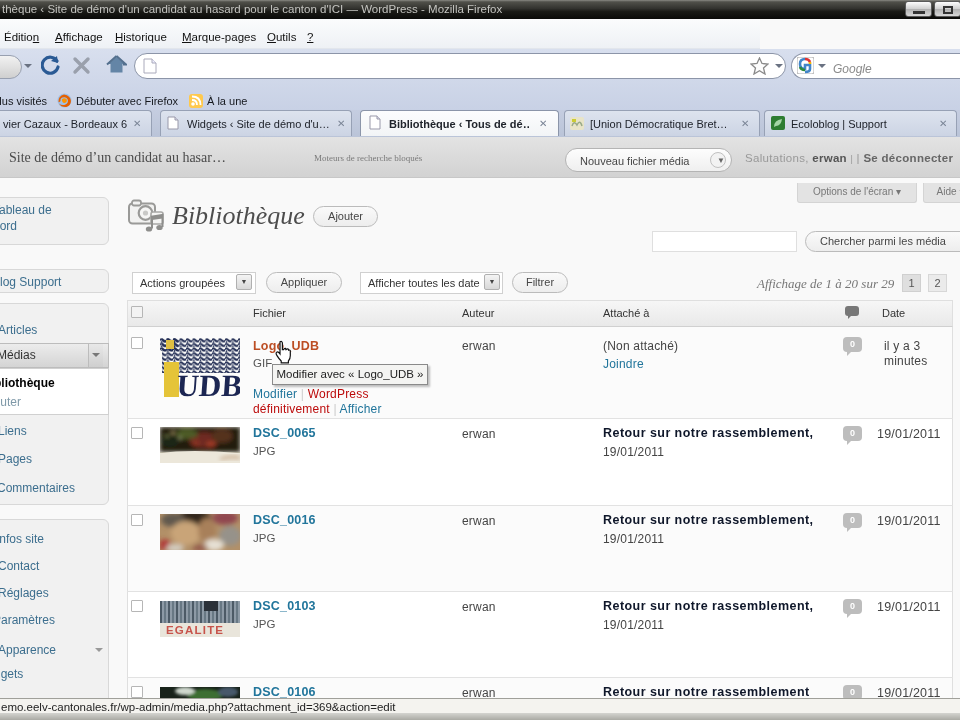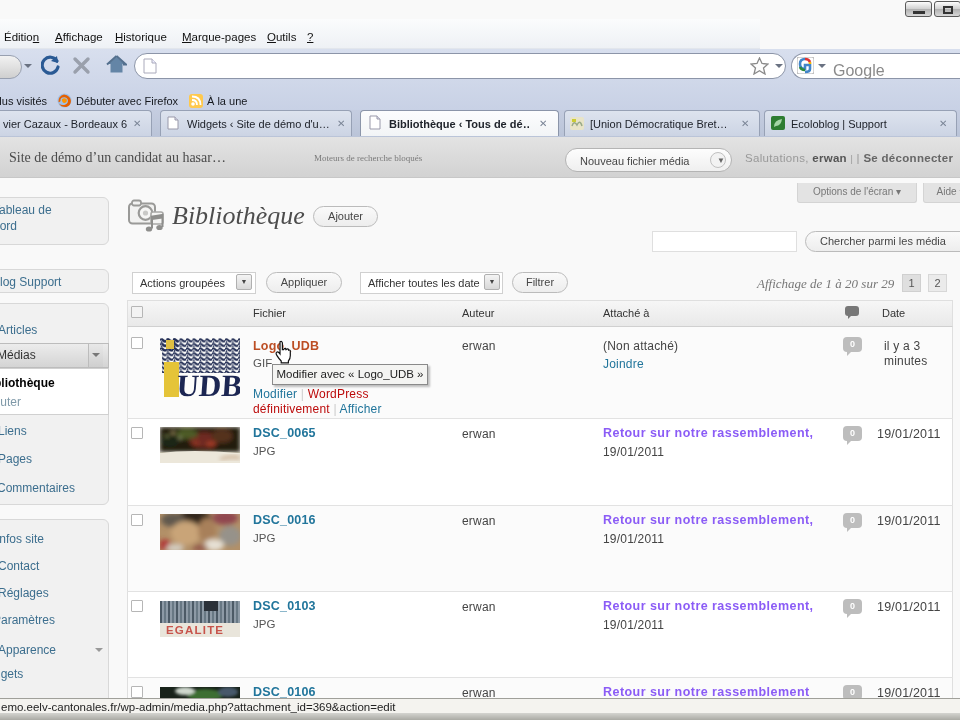--- a/index.html
+++ b/index.html
@@ -46,31 +46,34 @@
 .selarw{position:absolute;top:2px;width:16px;height:16px;background:linear-gradient(#f4f4f4,#d8d8d8);border:1px solid #b0b0b0;border-radius:2px;text-align:center;line-height:14px;font-size:7px;color:#444}
 
 #thead{left:127px;top:300px;width:826px;height:27px;background:linear-gradient(#f6f6f6,#e9e9e9);border:1px solid #dfdfdf;border-bottom:1px solid #d0d0d0}
 .th{position:absolute;top:307px;font-size:11px;font-weight:normal;color:#333}
 .row{position:absolute;left:127px;width:826px;background:#fbfbfb;border-left:1px solid #dfdfdf;border-right:1px solid #dfdfdf}
 .row.alt{background:#fff}
 .cbx{position:absolute;width:12px;height:12px;background:#fff;border:1px solid #b6b6b6;border-radius:1px}
 .fname{position:absolute;font-size:12.5px;font-weight:bold;color:#21759b;letter-spacing:0.2px}
 .ftype{position:absolute;font-size:11.5px;color:#555}
 .cell{position:absolute;font-size:12px;color:#444;letter-spacing:0.2px}
-.attl{position:absolute;font-size:12.5px;font-weight:bold;color:#8b5cf6;letter-spacing:0.45px}
+.attl{position:absolute;font-size:12.5px;font-weight:bold;color:#0f172a;letter-spacing:0.45px}
 .rowsep{position:absolute;left:127px;width:826px;height:1px;background:#e2e2e2}
 .bub{position:absolute;width:19px;height:15px;background:#bdbdbd;border-radius:4px;color:#fff;font-size:9px;font-weight:bold;text-align:center;line-height:15px}
 .bub:after{content:"";position:absolute;left:4px;bottom:-4px;border:3px solid transparent;border-top-color:#bdbdbd;border-left-color:#bdbdbd}
 
 #statusbar{left:0;top:698px;width:960px;height:15px;background:#f4f3ef;border-top:1px solid #a0a09a;font-size:11.5px;color:#222}
 #winbottom{left:0;top:713px;width:960px;height:7px;background:linear-gradient(#d4d4d0,#aaaaa4)}
 </style></head>
 <body>
 <div id="s">
 
+<div class="ab" id="titlebar">
+      <span class="t">thèque ‹ Site de démo d'un candidat au hasard pour le canton d'ICI — WordPress - Mozilla Firefox</span>
+    </div>
 <div class="winbtn" style="left:905px;width:27px">
       <span style="position:absolute;left:7px;top:9px;width:12px;height:3px;background:#333"></span>
     </div>
 <div class="winbtn" style="left:934px;width:27px">
       <span style="position:absolute;left:8px;top:4px;width:10px;height:8px;border:2px solid #333"></span>
     </div>
 
 <div class="ab" id="menubar">
 <span class="mi" style="left:4px">Éditio<u>n</u></span>
 <span class="mi" style="left:55px"><u>A</u>ffichage</span>
@@ -111,21 +114,21 @@
 
 <div class="ab" id="gbox"></div>
 <svg class="ab" style="left:797px;top:57px" width="17" height="17" viewBox="0 0 17 17">
       <rect x="0" y="0" width="17" height="17" rx="2" fill="#fff" stroke="#aaa"></rect>
       <path d="M8 2 Q3 2 3 7 Q3 12 8 12 L8 8 L13 8 L13 12 Q13 15 8 15" fill="none" stroke="#4285c8" stroke-width="2.6"></path>
       <path d="M8 2 Q12 2 13 5" fill="none" stroke="#d33" stroke-width="2.6"></path>
       <path d="M3 10 Q4 13 8 13" fill="none" stroke="#2a8a3a" stroke-width="2.4"></path>
       <path d="M13 5 L13 7" stroke="#f4b400" stroke-width="2.6"></path>
     </svg>
 <div class="ab" style="left:818px;top:64px;width:0;height:0;border:4px solid transparent;border-top-color:#6a7282"></div>
-<div class="ab" style="left:833px;top:62px;font-size:16px;color:#8a8a8a;">Google</div>
+<div class="ab" style="left:833px;top:62px;font-size:12px;color:#8a8a8a;font-style:italic">Google</div>
 
 <div class="ab bmtxt" style="left:-8px">Plus visités</div>
 <svg class="ab" style="left:57px;top:93px" width="15" height="15" viewBox="0 0 15 15">
       <circle cx="7.5" cy="7.5" r="7" fill="#9ec0e8"></circle>
       <path d="M1.5 9 Q1 3 7 1.5 Q13.5 2.5 14 8 Q13.8 12.5 9.5 14 Q4 14.5 2 10.5 Q5 13 8.5 11.5 Q12 9.5 10.5 6 Q9 3.5 5.5 4.5 Q3 5.5 3.5 8 Q2.5 9.5 1.5 9" fill="#e66000"></path>
       <path d="M5 6 Q7 4.5 9.5 6 Q10.5 8 9 9.5 Q6.5 10.5 5.5 9 Q4.5 7 5 6" fill="#ff9500"></path>
     </svg>
 <div class="ab bmtxt" style="left:76px">Débuter avec Firefox</div>
 <svg class="ab" style="left:189px;top:94px" width="14" height="14" viewBox="0 0 14 14">
       <rect width="14" height="14" rx="3" fill="#ffc94d"></rect>

